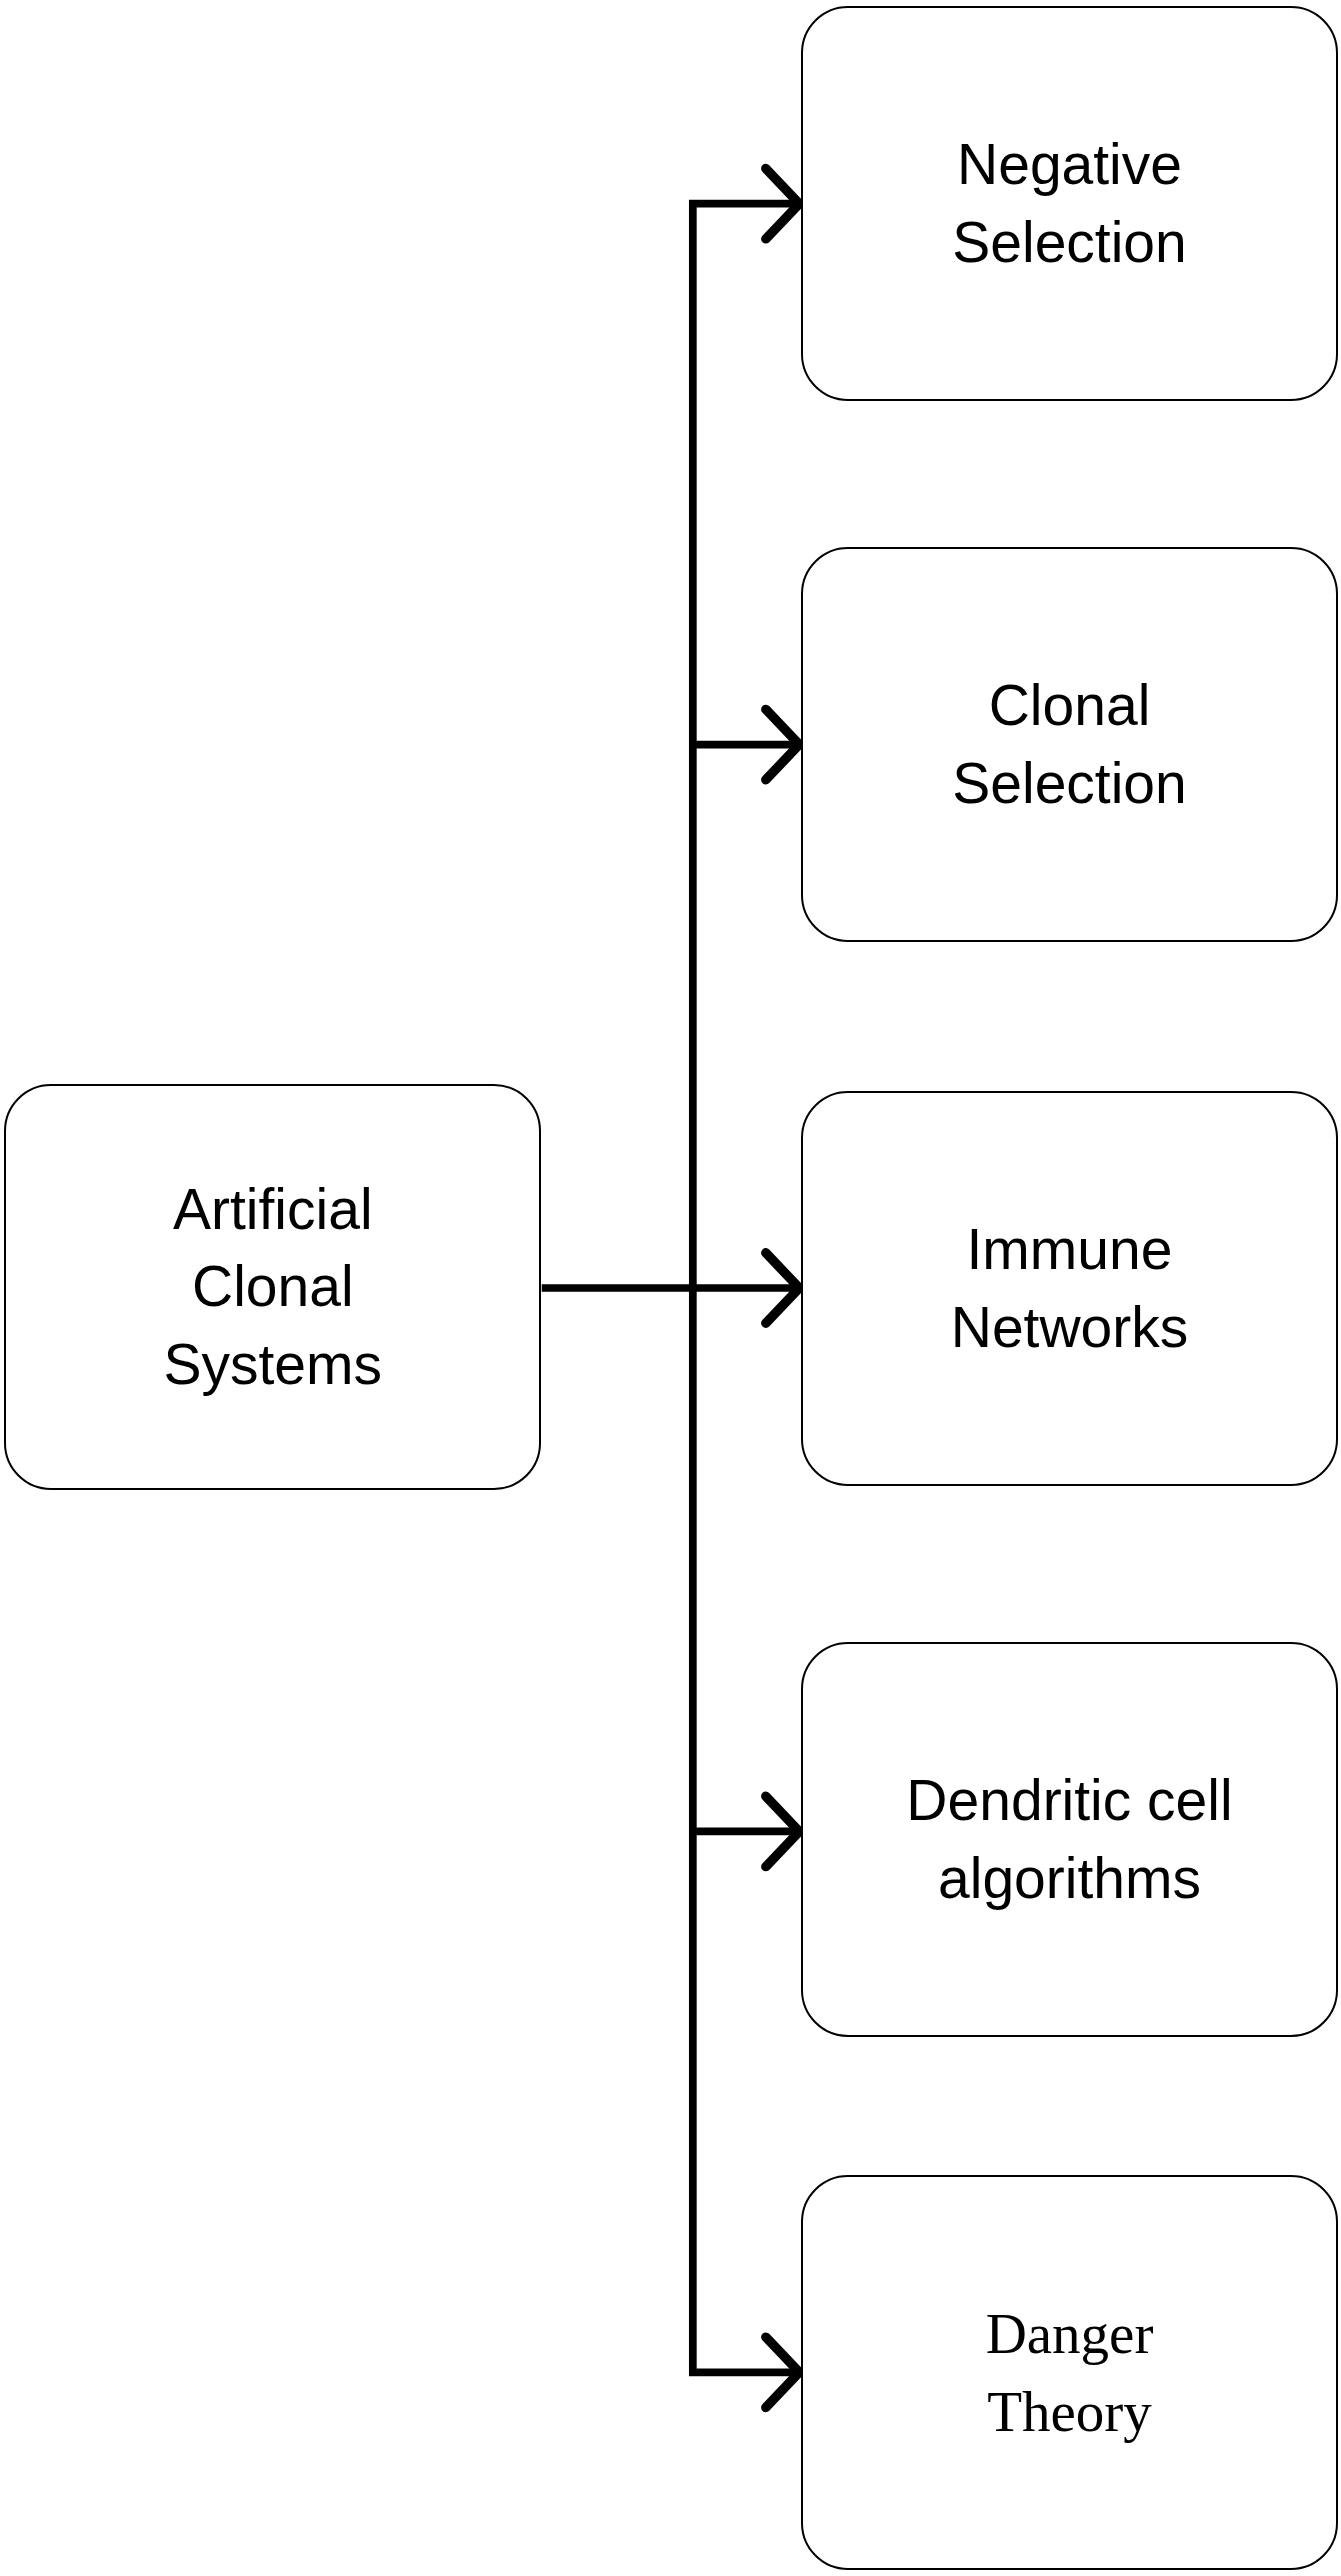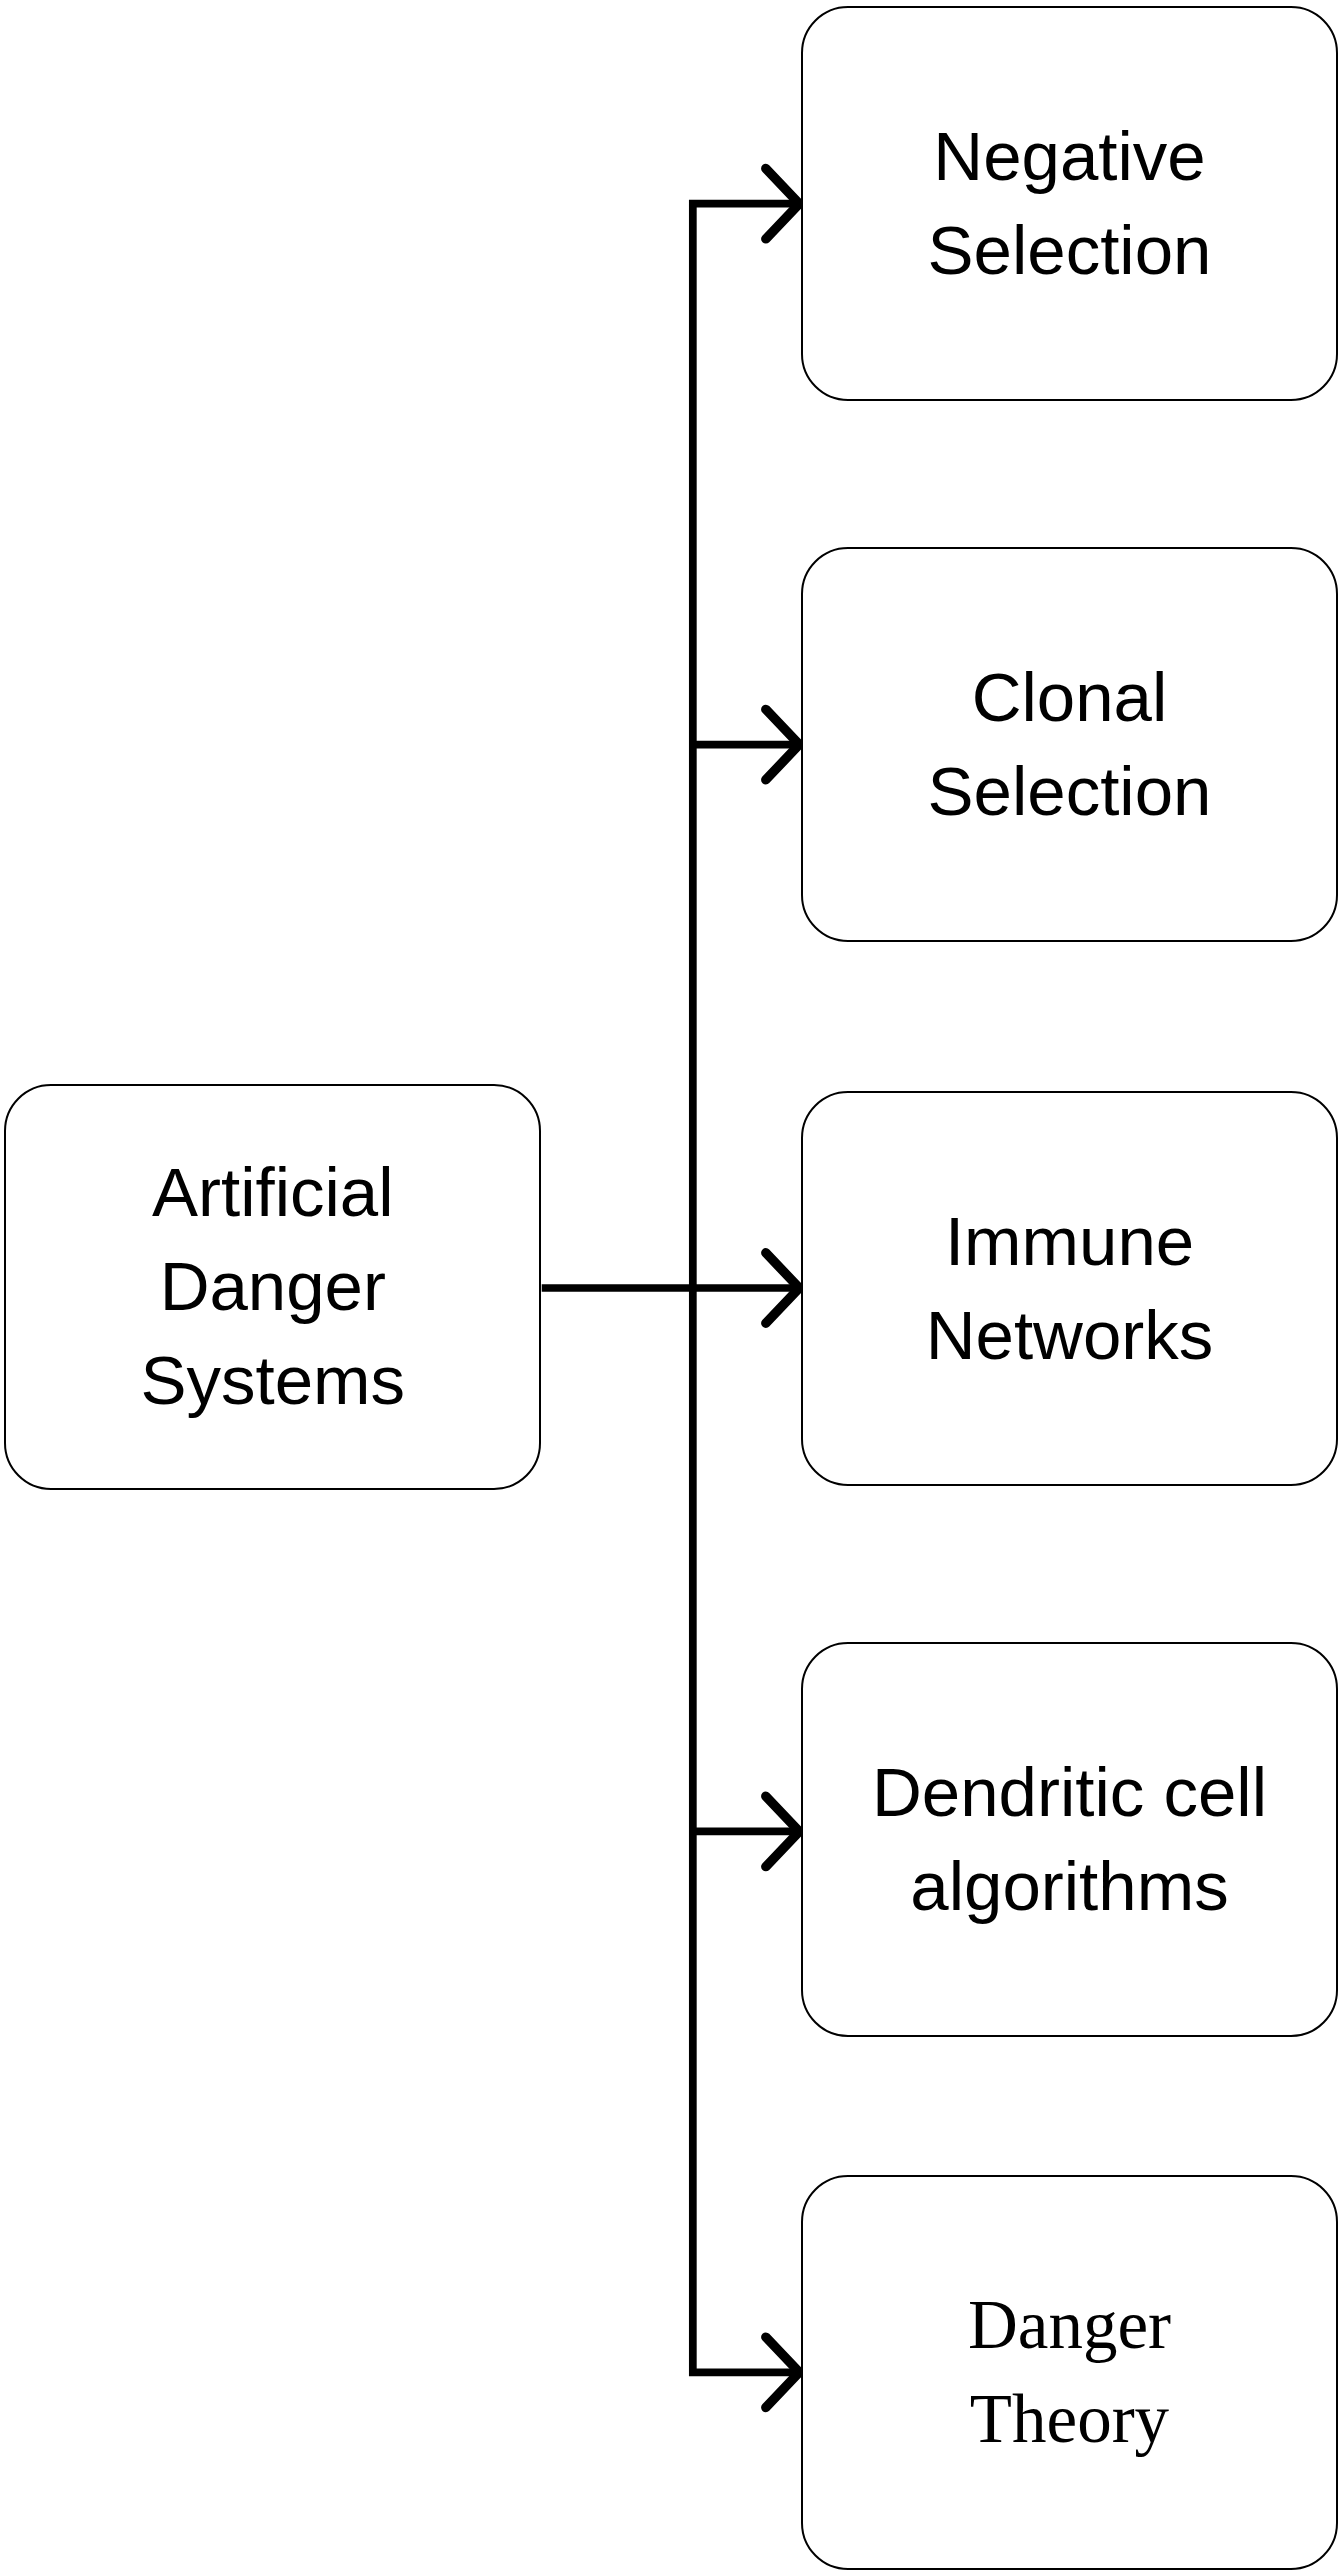--- a/index.html
+++ b/index.html
@@ -41,21 +41,21 @@
     border: 2.6px solid #000000;
     border-radius: 47px;
     background: #ffffff;
     display: flex;
     align-items: center;
     justify-content: center;
     text-align: center;
   }
   .box .lbl {
     white-space: pre-line;
-    font-size: 69px;
+    font-size: 57px;
     line-height: 1.36;
     color: #000000;
   }
   .root {
     left: 4.3px;
     top: 1084px;
     width: 537px;
     height: 406px;
   }
   .child {
@@ -84,21 +84,21 @@
 
     <path class="ah" d="M 892 196 L 931 237 L 892 278"></path>
     <path class="ah" d="M 892 826 L 931 867 L 892 908"></path>
     <path class="ah" d="M 892 1459 L 931 1500 L 892 1541"></path>
     <path class="ah" d="M 892 2092 L 931 2133 L 892 2174"></path>
     <path class="ah" d="M 892 2722 L 931 2763 L 892 2804"></path>
   </svg>
 
   <div class="box root">
     <span class="lbl">Artificial
-Danger
+Clonal
 Systems</span>
   </div>
 
   <div class="box child child-0">
     <span class="lbl">Negative
 Selection</span>
   </div>
 
   <div class="box child child-1">
     <span class="lbl">Clonal

